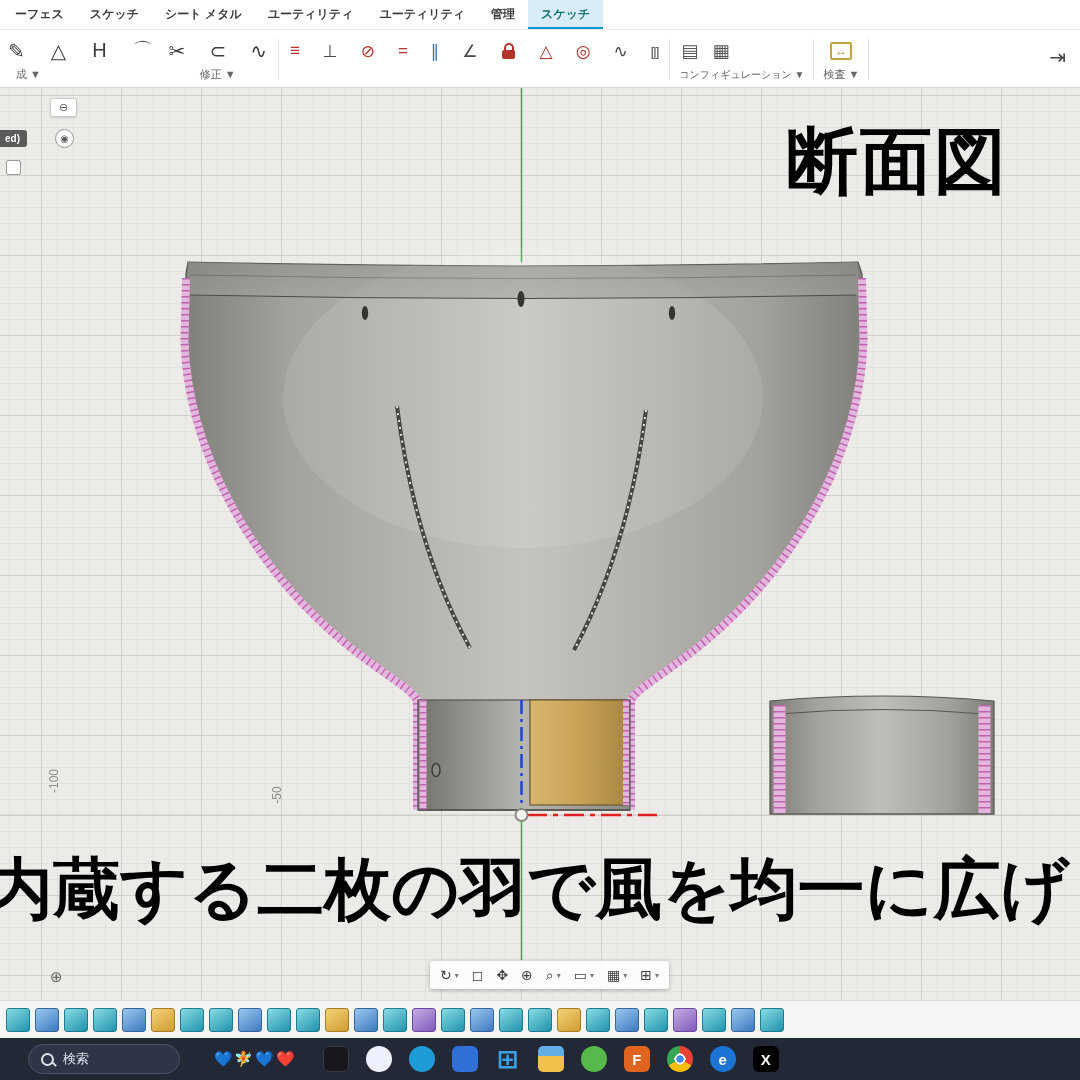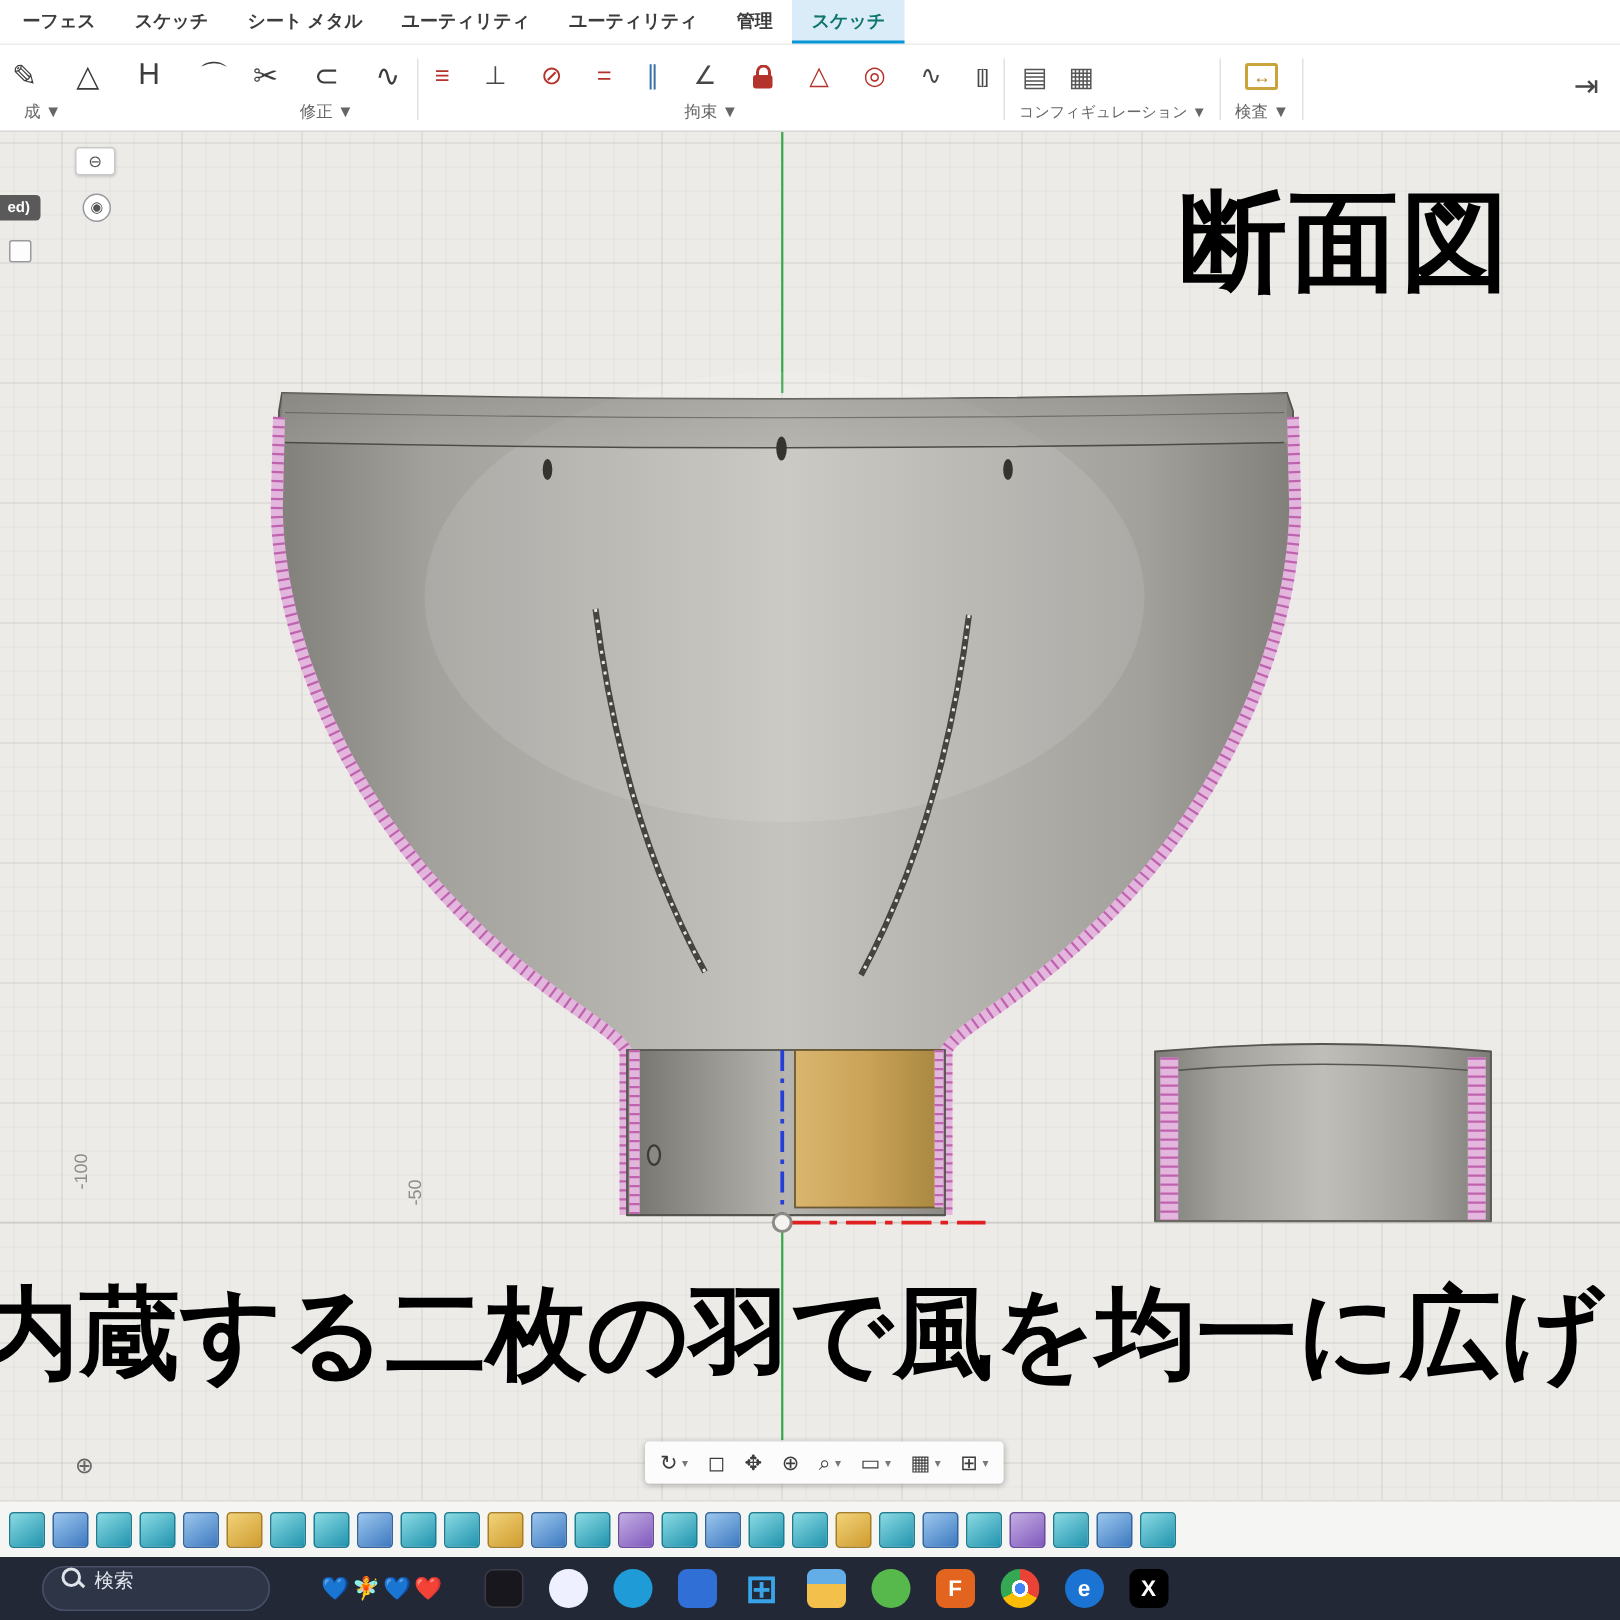--- a/index.html
+++ b/index.html
@@ -64,21 +64,21 @@
   .timeline{background:#f5f5f4;border-top:1px solid #dcdcda;display:flex;align-items:center;padding-left:6px;}
   .tl-track{display:flex;gap:5px;align-items:center;}
   .tl-icon{width:22px;height:22px;border-radius:3px;flex:none;}
   .tl-teal{background:linear-gradient(145deg,#8adbe4,#2193ad);border:1px solid #1b7e93;}
   .tl-blue{background:linear-gradient(145deg,#9cc7ee,#3d79c0);border:1px solid #33659f;}
   .tl-gold{background:linear-gradient(145deg,#f2d37a,#cf9c2f);border:1px solid #a87e24;}
   .tl-purple{background:linear-gradient(145deg,#c3aee2,#8059bd);border:1px solid #6a49a0;}
 
   
   .taskbar{background:#222835;display:flex;align-items:center;padding-left:28px;}
-  .search-pill{width:152px;height:30px;border-radius:16px;background:#2e3547;border:1px solid #49516a;display:flex;align-items:flex-start;padding:0 12px;color:#e2e6ee;font-size:13px;box-sizing:border-box;}
+  .search-pill{width:152px;height:30px;border-radius:16px;background:#2e3547;border:1px solid #49516a;display:flex;align-items:center;padding:0 12px;color:#e2e6ee;font-size:13px;box-sizing:border-box;}
   .search-glyph{width:9px;height:9px;border:2px solid #dfe3ea;border-radius:50%;position:relative;display:inline-block;margin-right:9px;flex:none;}
   .search-glyph::after{content:"";position:absolute;width:6px;height:2px;background:#dfe3ea;transform:rotate(45deg);right:-5px;bottom:-1px;}
   .emoji{margin-left:34px;font-size:15px;letter-spacing:2px;color:#f2b7c9;}
   .tb-apps{margin-left:26px;display:flex;gap:17px;align-items:center;}
   .tb-app{width:26px;height:26px;display:flex;align-items:center;justify-content:center;box-sizing:border-box;}
   .tb-app span{font-size:15px;font-weight:bold;line-height:1;}
   .shape-square{border-radius:6px;}
   .shape-circle{border-radius:50%;}
   .shape-folder{background:linear-gradient(180deg,#63aee6 0 38%,#f3c14b 38% 100%);border-radius:5px;}
   .shape-chrome{border-radius:50%;background:
@@ -128,21 +128,20 @@
         <span class="ticon c-blue">∥</span>
         <span class="ticon c-dark">∠</span>
         <span class="ticon lock-wrap">
             <span class="lock"></span>
           </span>
         <span class="ticon c-red">△</span>
         <span class="ticon c-red">◎</span>
         <span class="ticon c-dark">∿</span>
         <span class="ticon c-dark mid-glyph">[|]</span>
       </div>
-      <div class="tlabel">拘束 ▼</div>
     </div>
     <div class="vdiv"></div>
     <div class="tgroup g-config">
       <div class="ticons">
         <span class="ticon">▤</span>
         <span class="ticon">▦</span>
       </div>
       <div class="tlabel">コンフィギュレーション ▼</div>
     </div>
     <div class="vdiv"></div>

